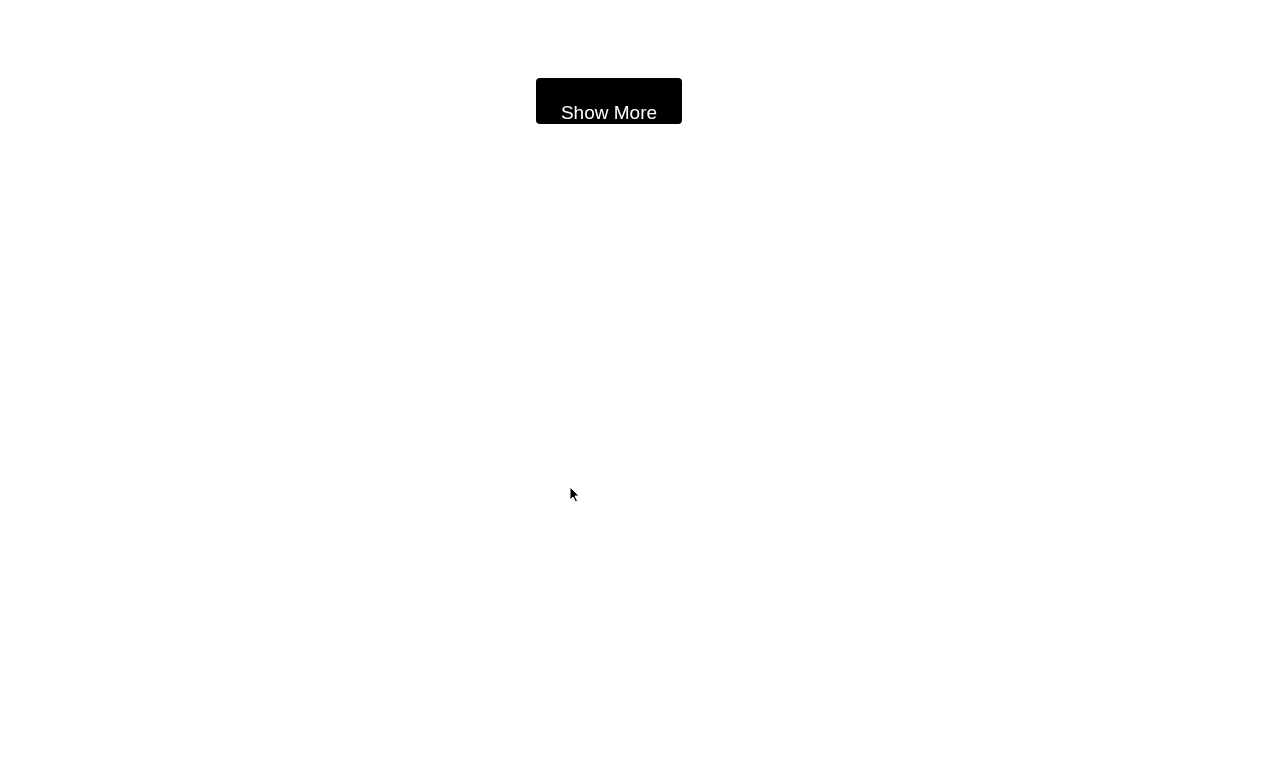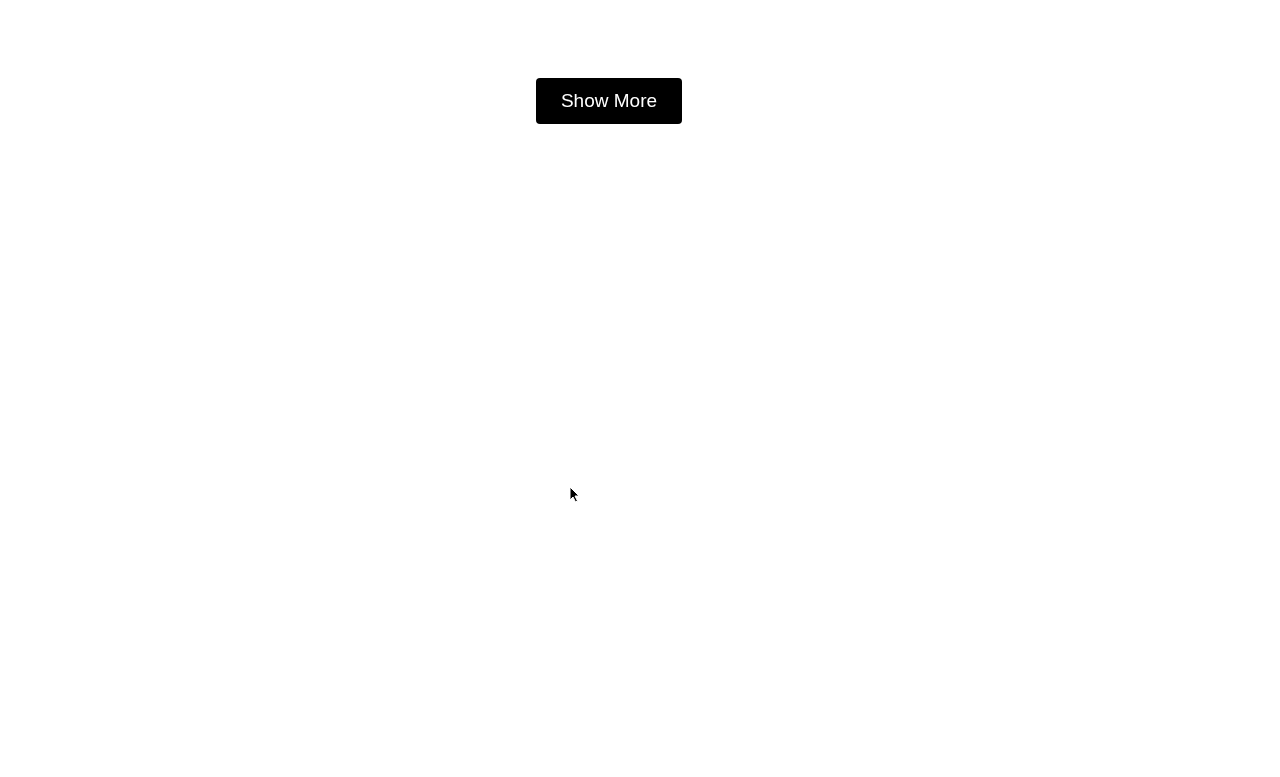--- a/index.html
+++ b/index.html
@@ -21,21 +21,21 @@
       width: 146px;
       height: 46px;
       background: #000000;
       color: #ffffff;
       border: none;
       border-radius: 4px;
       font-size: 19px;
       font-weight: 400;
       cursor: pointer;
       display: flex;
-      align-items: center;
+      align-items: flex-end;
       justify-content: center;
     }
     .cursor-icon {
       position: absolute;
       left: 570px;
       top: 487px;
       width: 12px;
       height: 16px;
       pointer-events: none;
     }

